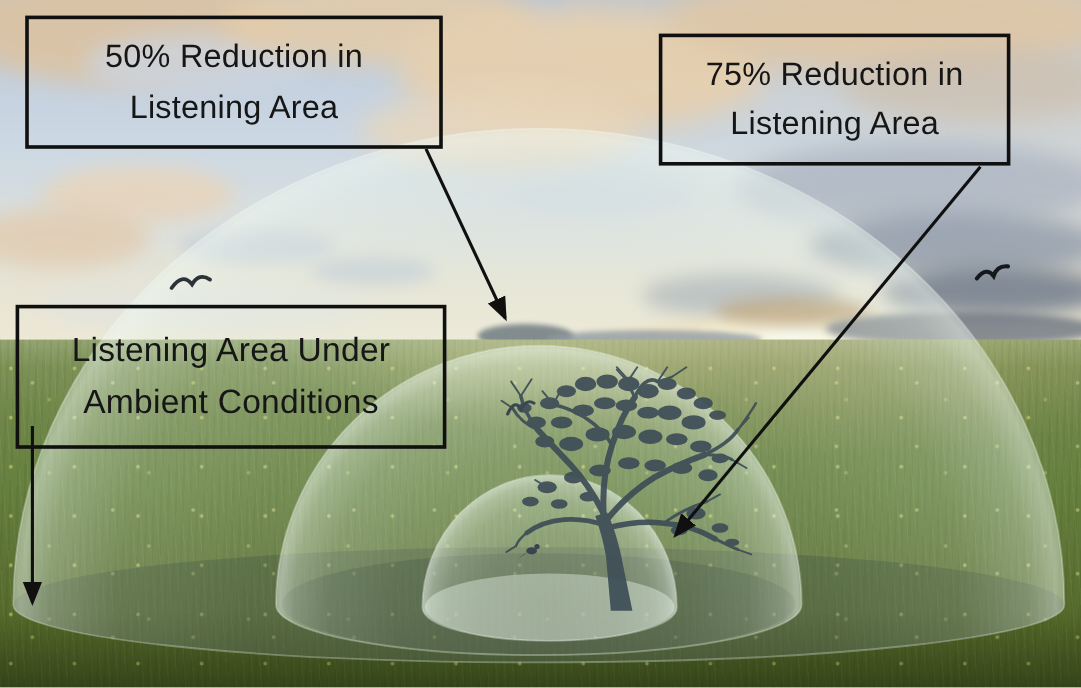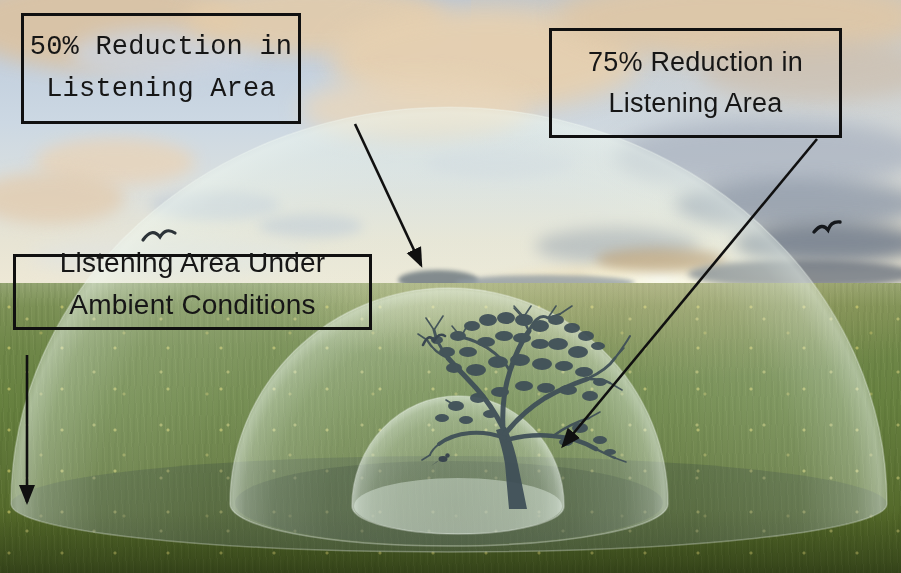--- a/index.html
+++ b/index.html
@@ -57,23 +57,23 @@
   
   .callout {
     position:absolute; box-sizing:border-box;
     border:3px solid var(--callout-border, #101010);
     display:flex; align-items:center; justify-content:center; text-align:center;
     color:var(--callout-text, #161616);
     font-size:27px; line-height:1.52; letter-spacing:0.2px;
     background:transparent;
   }
   .callout .lbl { white-space:pre-line; }
-  #callout-50      { left:21px;  top:13px;  width:280px; height:111px;font-family:Liberation Mono, monospace; }
+  #callout-50      { left:21px;  top:13px;  width:348px; height:111px; }
   #callout-75      { left:549px; top:28px;  width:293px; height:110px; }
-  #callout-ambient { left:13px;  top:254px; width:359px; height:76px; font-size:28px;align-items:flex-end; }
+  #callout-ambient { left:13px;  top:254px; width:359px; height:120px; font-size:28px; }
 </style>
 </head>
 <body>
 
 <div id="stage">
 
   <div class="sky">
     <div class="sunwash"></div>
     <div class="cloud" style="left:-40px;top:-25px;width:280px;height:95px;background:#dcc3a2;filter:blur(10px);opacity:.9"></div>
     <div class="cloud" style="left:70px;top:28px;width:190px;height:52px;background:#ccd4df;filter:blur(9px);opacity:.8"></div>

